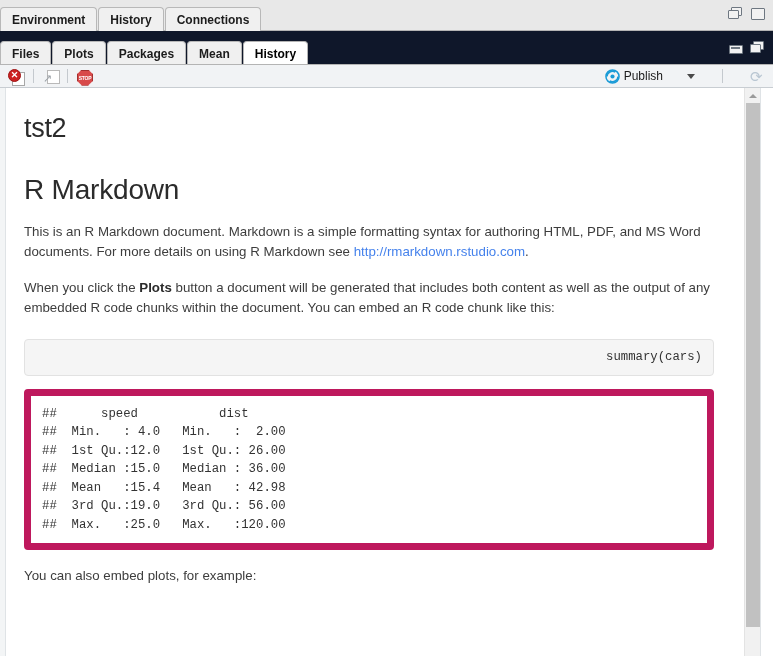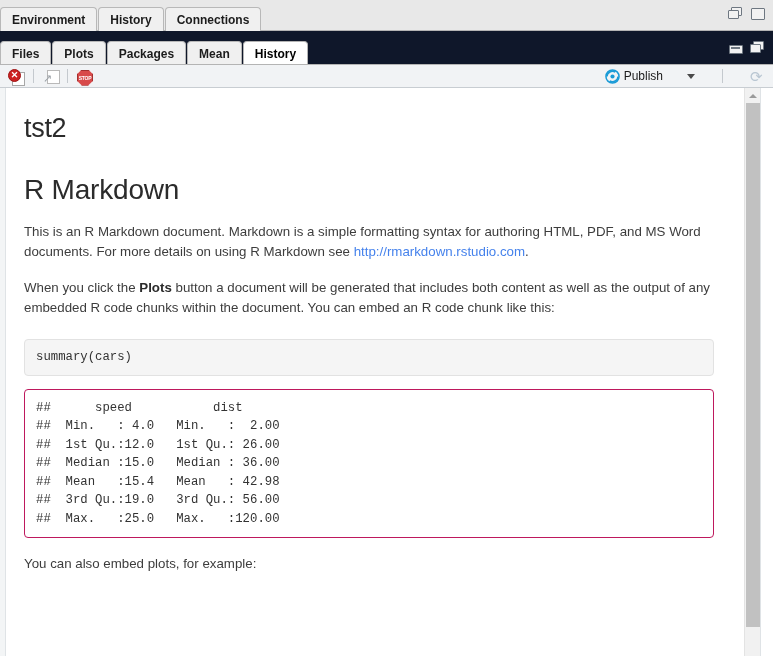--- a/index.html
+++ b/index.html
@@ -302,25 +302,26 @@
     background: #f5f5f5;
     border: 1px solid #e2e2e2;
     border-radius: 4px;
     padding: 9px 11px;
     font-family: "Liberation Mono", monospace;
     font-size: 12.3px;
     line-height: 17px;
     color: #333333;
     white-space: pre;
     overflow: hidden;
+    text-align: right;
   }
   pre.code-output {
     margin: 13px 0 0 0;
     background: #ffffff;
-    border: 1px solid #be185d;
+    border: 7px solid #be185d;
     border-radius: 4px;
     padding: 9px 11px;
     font-family: "Liberation Mono", monospace;
     font-size: 12.3px;
     line-height: 18.5px;
     color: #333333;
     white-space: pre;
     overflow: hidden;
   }
 

